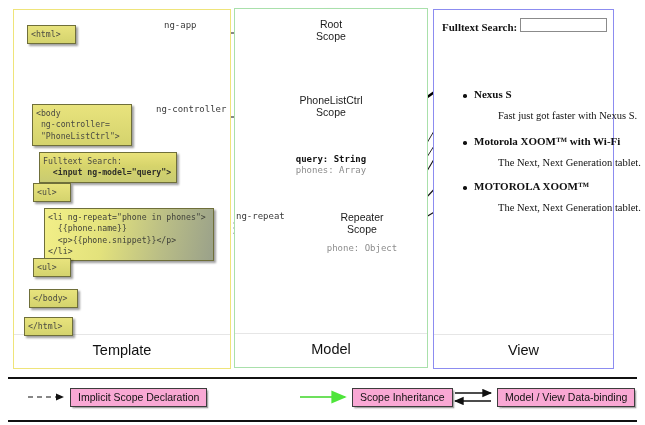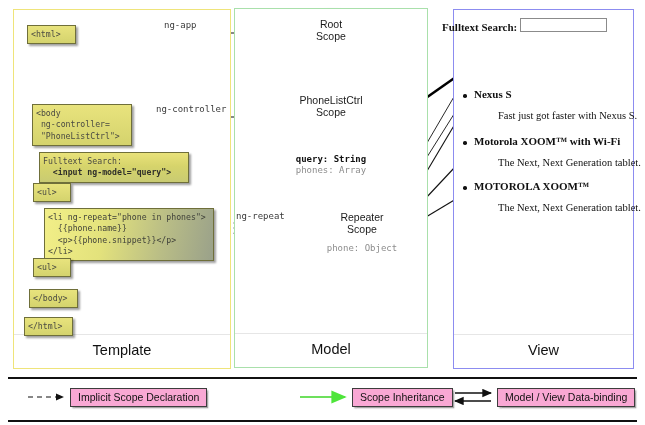--- a/index.html
+++ b/index.html
@@ -10,21 +10,21 @@
     overflow:hidden;
     position:relative;
   }
   #stage{position:absolute;left:0;top:0;width:645px;height:425px;}
   svg#wires{position:absolute;left:0;top:0;width:645px;height:425px;pointer-events:none;}
 
   
   .panel{position:absolute;background:#ffffff;box-sizing:border-box;}
   .panel-template{left:13px;top:9px;width:218px;height:360px;border:1.5px solid #efe47a;}
   .panel-model{left:234px;top:8px;width:194px;height:360px;border:1.5px solid #a9e0ab;}
-  .panel-view{left:453px;top:9px;width:181px;height:360px;border:1.5px solid #8c8cf0;}
+  .panel-view{left:433px;top:9px;width:181px;height:360px;border:1.5px solid #8c8cf0;}
   .panel-title{
     position:absolute;bottom:0;left:0;width:100%;
     text-align:center;font-size:14.5px;color:#111;
     padding-bottom:10px;box-sizing:border-box;
   }
   .panel-sep{position:absolute;left:0;width:100%;border-top:1px solid #e6e6e6;}
   .panel-template .panel-sep{bottom:33px;}
   .panel-model .panel-sep{bottom:33px;}
   .panel-view .panel-sep{bottom:33px;}
 
@@ -223,21 +223,21 @@
     <div class="panel-sep"></div>
     <div class="panel-title">View</div>
   </div>
 
   <div class="codebox plain" style="left:27px;top:25px;width:49px;">&lt;html&gt;</div>
 
   <div class="codebox plain" style="left:32px;top:104px;width:100px;">&lt;body
  ng-controller=
  "PhoneListCtrl"&gt;</div>
 
-  <div class="codebox" style="left:39px;top:152px;width:150px;"><span>Fulltext Search:</span>
+  <div class="codebox" style="left:39px;top:152px;width:138px;"><span>Fulltext Search:</span>
   <b>&lt;input ng-model="query"&gt;</b></div>
 
   <div class="codebox plain" style="left:33px;top:183px;width:38px;">&lt;ul&gt;</div>
 
   <div class="codebox big" style="left:44px;top:208px;width:170px;">&lt;li ng-repeat="phone in phones"&gt;
   {{phone.name}}
   &lt;p&gt;{{phone.snippet}}&lt;/p&gt;
 &lt;/li&gt;</div>
 
   <div class="codebox plain" style="left:33px;top:258px;width:38px;">&lt;ul&gt;</div>

